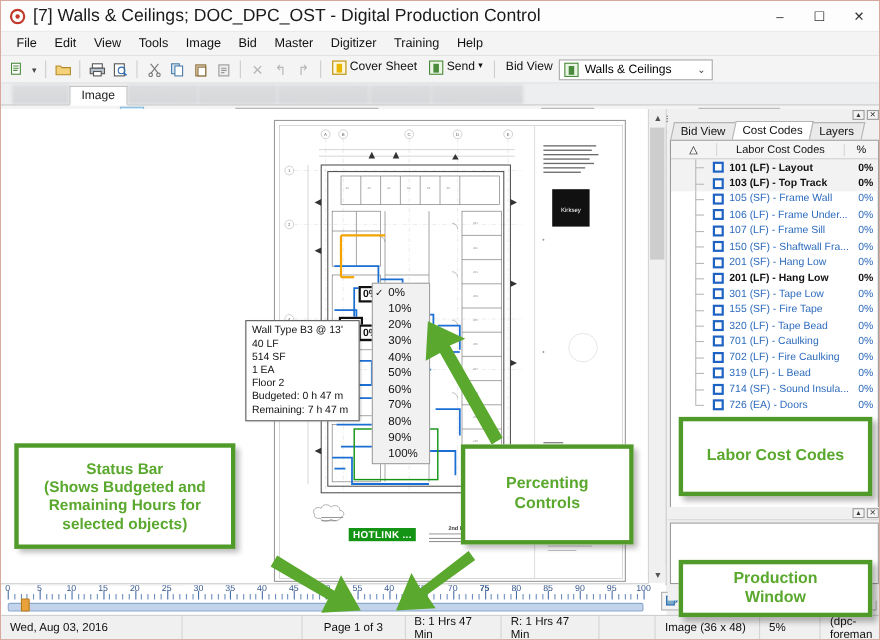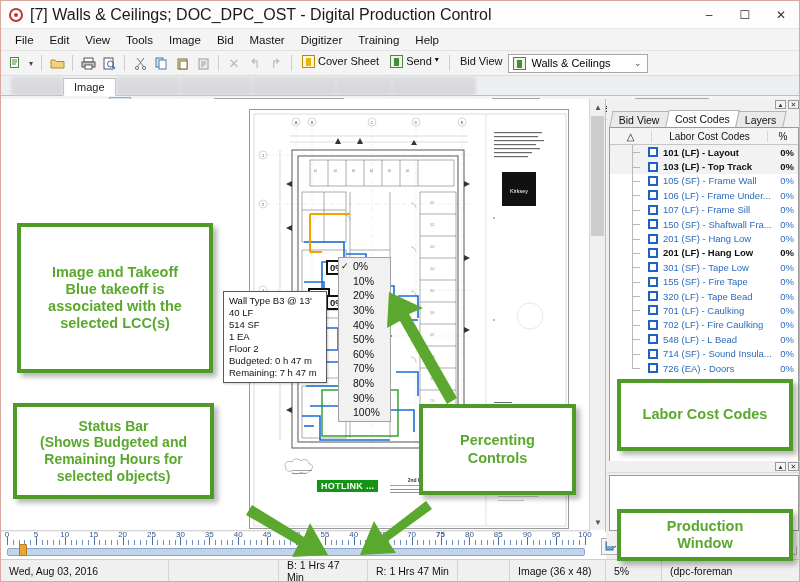--- a/index.html
+++ b/index.html
@@ -1161,21 +1161,21 @@
       </div>
       <div class="lcc-row">
         <div class="indent"></div>
         <div class="cbox"></div>
         <div class="lcc-label">702 (LF) - Fire Caulking</div>
         <div class="lcc-pct">0%</div>
       </div>
       <div class="lcc-row">
         <div class="indent"></div>
         <div class="cbox"></div>
-        <div class="lcc-label">548 (LF) - L Bead</div>
+        <div class="lcc-label">319 (LF) - L Bead</div>
         <div class="lcc-pct">0%</div>
       </div>
       <div class="lcc-row">
         <div class="indent"></div>
         <div class="cbox"></div>
         <div class="lcc-label">714 (SF) - Sound Insula...</div>
         <div class="lcc-pct">0%</div>
       </div>
       <div class="lcc-row last">
         <div class="indent"></div>
@@ -1225,44 +1225,39 @@
     <div class="prodwin-bar">
       <div class="tiny-btn">▴</div>
       <div class="tiny-btn">✕</div>
     </div>
     <div class="prodwin-body"></div>
   </div>
 
   <div class="statusbar">
     <div class="sb-cell" style="width:168px;">Wed, Aug 03, 2016</div>
     <div class="sb-cell" style="width:110px;"></div>
+    <div class="sb-cell" style="width:95px;justify-content:center;">Page 1 of 3</div>
     <div class="sb-cell" style="width:89px;">B: 1 Hrs 47 Min</div>
     <div class="sb-cell" style="width:90px;">R: 1 Hrs 47 Min</div>
     <div class="sb-cell" style="width:52px;"></div>
     <div class="sb-cell" style="width:96px;">Image (36 x 48)</div>
     <div class="sb-cell" style="width:56px;">5%</div>
     <div class="sb-cell" style="flex:1;border-right:none;">(dpc-foreman</div>
   </div>
 
   <svg class="arrow-svg" style="left:350px;top:285px;" width="120" height="130" viewBox="0 0 120 130">
     <path d="M106 112 L58 28 L72 22 L38 6 L36 42 L49 35 L96 118 Z" fill="#5aa82e"></path>
   </svg>
   <svg class="arrow-svg" style="left:245px;top:500px;" width="90" height="60" viewBox="0 0 90 60">
     <path d="M6 4 L58 36 L64 22 L82 54 L46 56 L52 44 L0 14 Z" fill="#5aa82e"></path>
   </svg>
   <svg class="arrow-svg" style="left:355px;top:498px;" width="80" height="62" viewBox="0 0 80 62">
     <path d="M70 2 L26 36 L18 22 L4 56 L40 54 L32 42 L76 10 Z" fill="#5aa82e"></path>
   </svg>
 
-  <div class="anno" style="left:16px;top:222px;width:196px;height:150px;font-size:14.5px;">
-    <span style="white-space:pre-line;">Image and Takeoff
-Blue takeoff is
-associated with the
-selected LCC(s)</span>
-  </div>
 
   <div class="anno" style="left:12px;top:402px;width:201px;height:96px;font-size:14px;">
     <span style="white-space:pre-line;">Status Bar
 (Shows Budgeted and
 Remaining Hours for
 selected objects)</span>
   </div>
 
   <div class="anno" style="left:418px;top:403px;width:157px;height:91px;font-size:14.5px;">
     <span style="white-space:pre-line;">Percenting

